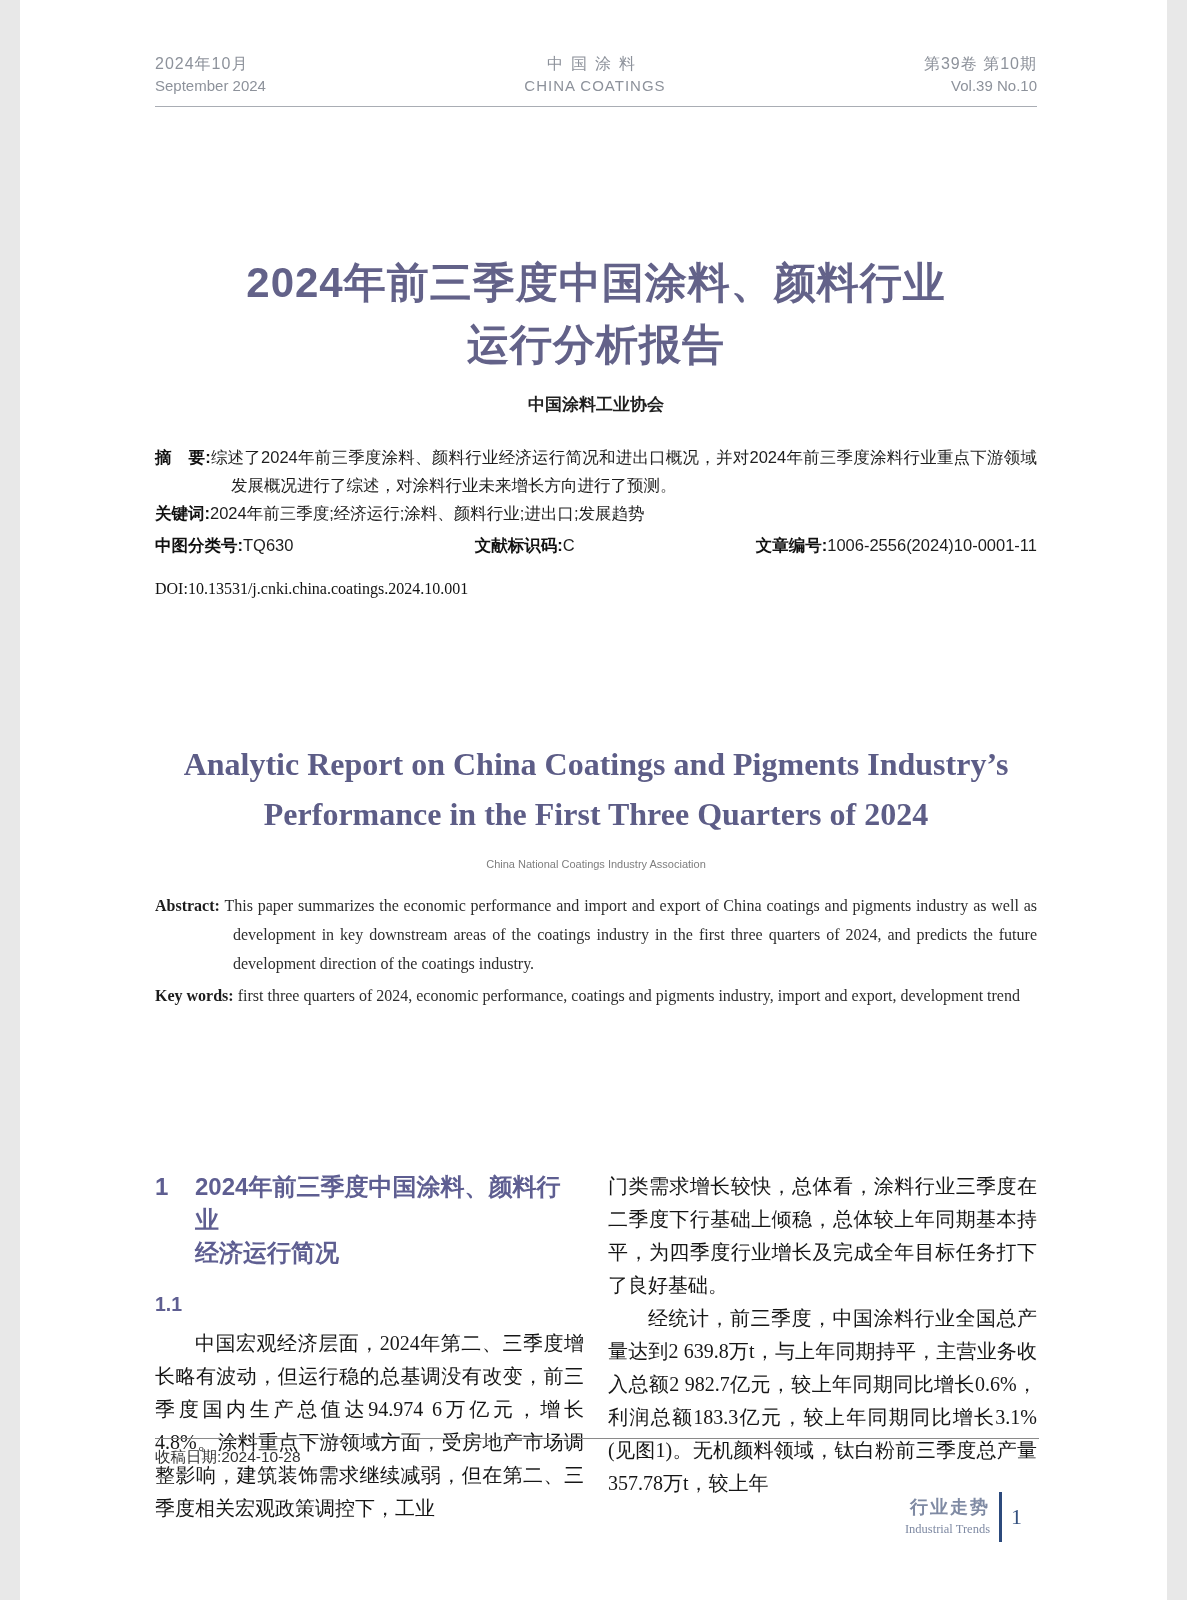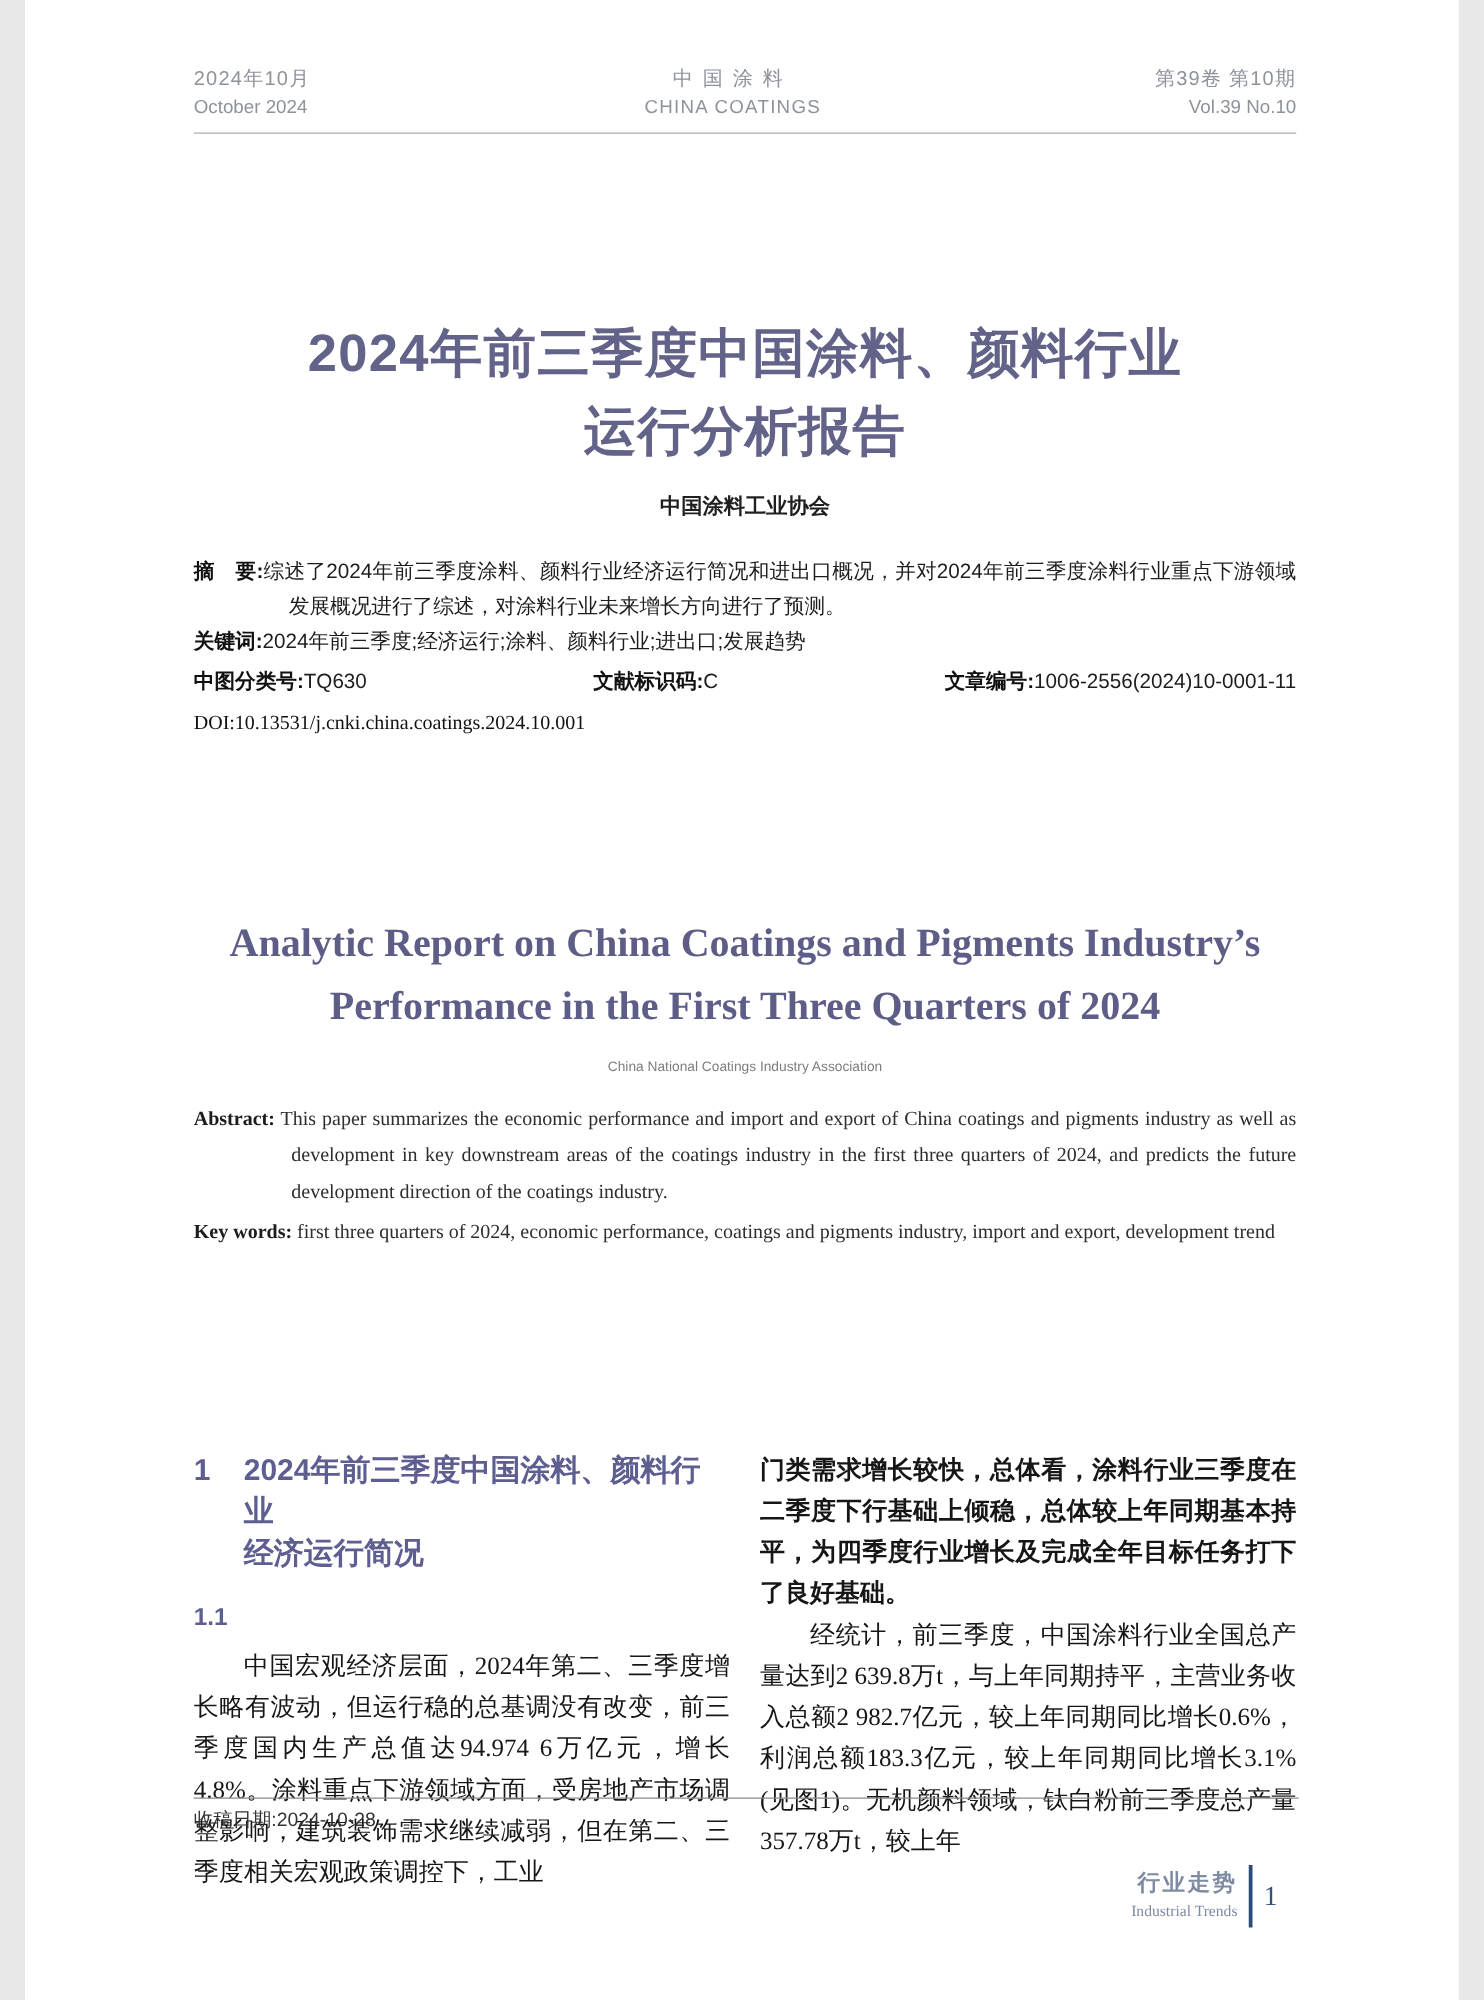--- a/index.html
+++ b/index.html
@@ -33,21 +33,21 @@
     margin-top:17px; text-align:center;
     font-size:17px; font-weight:700; line-height:24px; color:#1f1f1f;
   }
 
   
   .meta-zh { margin-top:26px; font-size:16.5px; line-height:28px; color:#1d1d1d; }
   .hang-zh { padding-left:76px; text-indent:-76px; margin:0; text-align:justify; }
   .meta-zh b, .meta-row b { font-weight:700; color:#111; }
   .kw-zh { margin:0; }
   .meta-row { display:flex; justify-content:space-between; margin-top:4px; }
-  .doi { margin-top:6px; font-family:"Liberation Serif", serif; font-size:16px; line-height:28px; color:#111; }
+  .doi { margin-top:16px; font-family:"Liberation Serif", serif; font-size:16px; line-height:28px; color:#111; }
 
   
   .title-en {
     margin:136px 0 0 0; text-align:center;
     font-family:"Liberation Serif", serif;
     font-size:32px; font-weight:700; line-height:50px; color:#5d5d87;
   }
   .author-en { margin-top:14px; text-align:center; font-size:11px; line-height:22px; color:#7e7e7e; }
 
   
@@ -64,21 +64,21 @@
   .col { flex:1; min-width:0; }
   .sec1 { display:flex; color:#5e5e91; font-weight:700; font-size:24px; line-height:33px; }
   .sec1 .num { width:40px; flex:none; }
   .sec11 { display:flex; margin-top:20px; color:#5e5e91; font-weight:700; font-size:19.5px; line-height:30px; }
   .sec11 .num { width:42px; flex:none; }
   .body-p {
     margin:8px 0 0 0; font-family:"Liberation Serif", serif;
     font-size:20px; line-height:33px; color:#161616; text-align:justify;
   }
   .body-p.first { text-indent:2em; }
-  .body-p.cont { margin-top:0;font-weight:bold; }
+  .body-p.cont { margin-top:0; }
   .body-p.indent { text-indent:2em; margin-top:0; }
   .col-right .body-p { margin-top:0; }
 
   
   .footnote {
     position:absolute; left:135px; right:128px; top:1438px;
     border-top:1px solid #8a8a8a; padding-top:7px;
     font-size:15.5px; color:#333; line-height:22px;
   }
 
@@ -92,21 +92,21 @@
 </style>
 </head>
 <body>
 
 <div class="page">
   <div class="content">
 
     <div class="pg-header">
       <div class="ph-cell ph-left">
         <div class="l1">2024年10月</div>
-        <div class="l2">October 2024</div>
+        <div class="l2">September 2024</div>
       </div>
       <div class="ph-cell ph-center">
         <div class="l1">中国涂料</div>
         <div class="l2">CHINA COATINGS</div>
       </div>
       <div class="ph-cell ph-right">
         <div class="l1">第39卷 第10期</div>
         <div class="l2">Vol.39  No.10</div>
       </div>
     </div>

